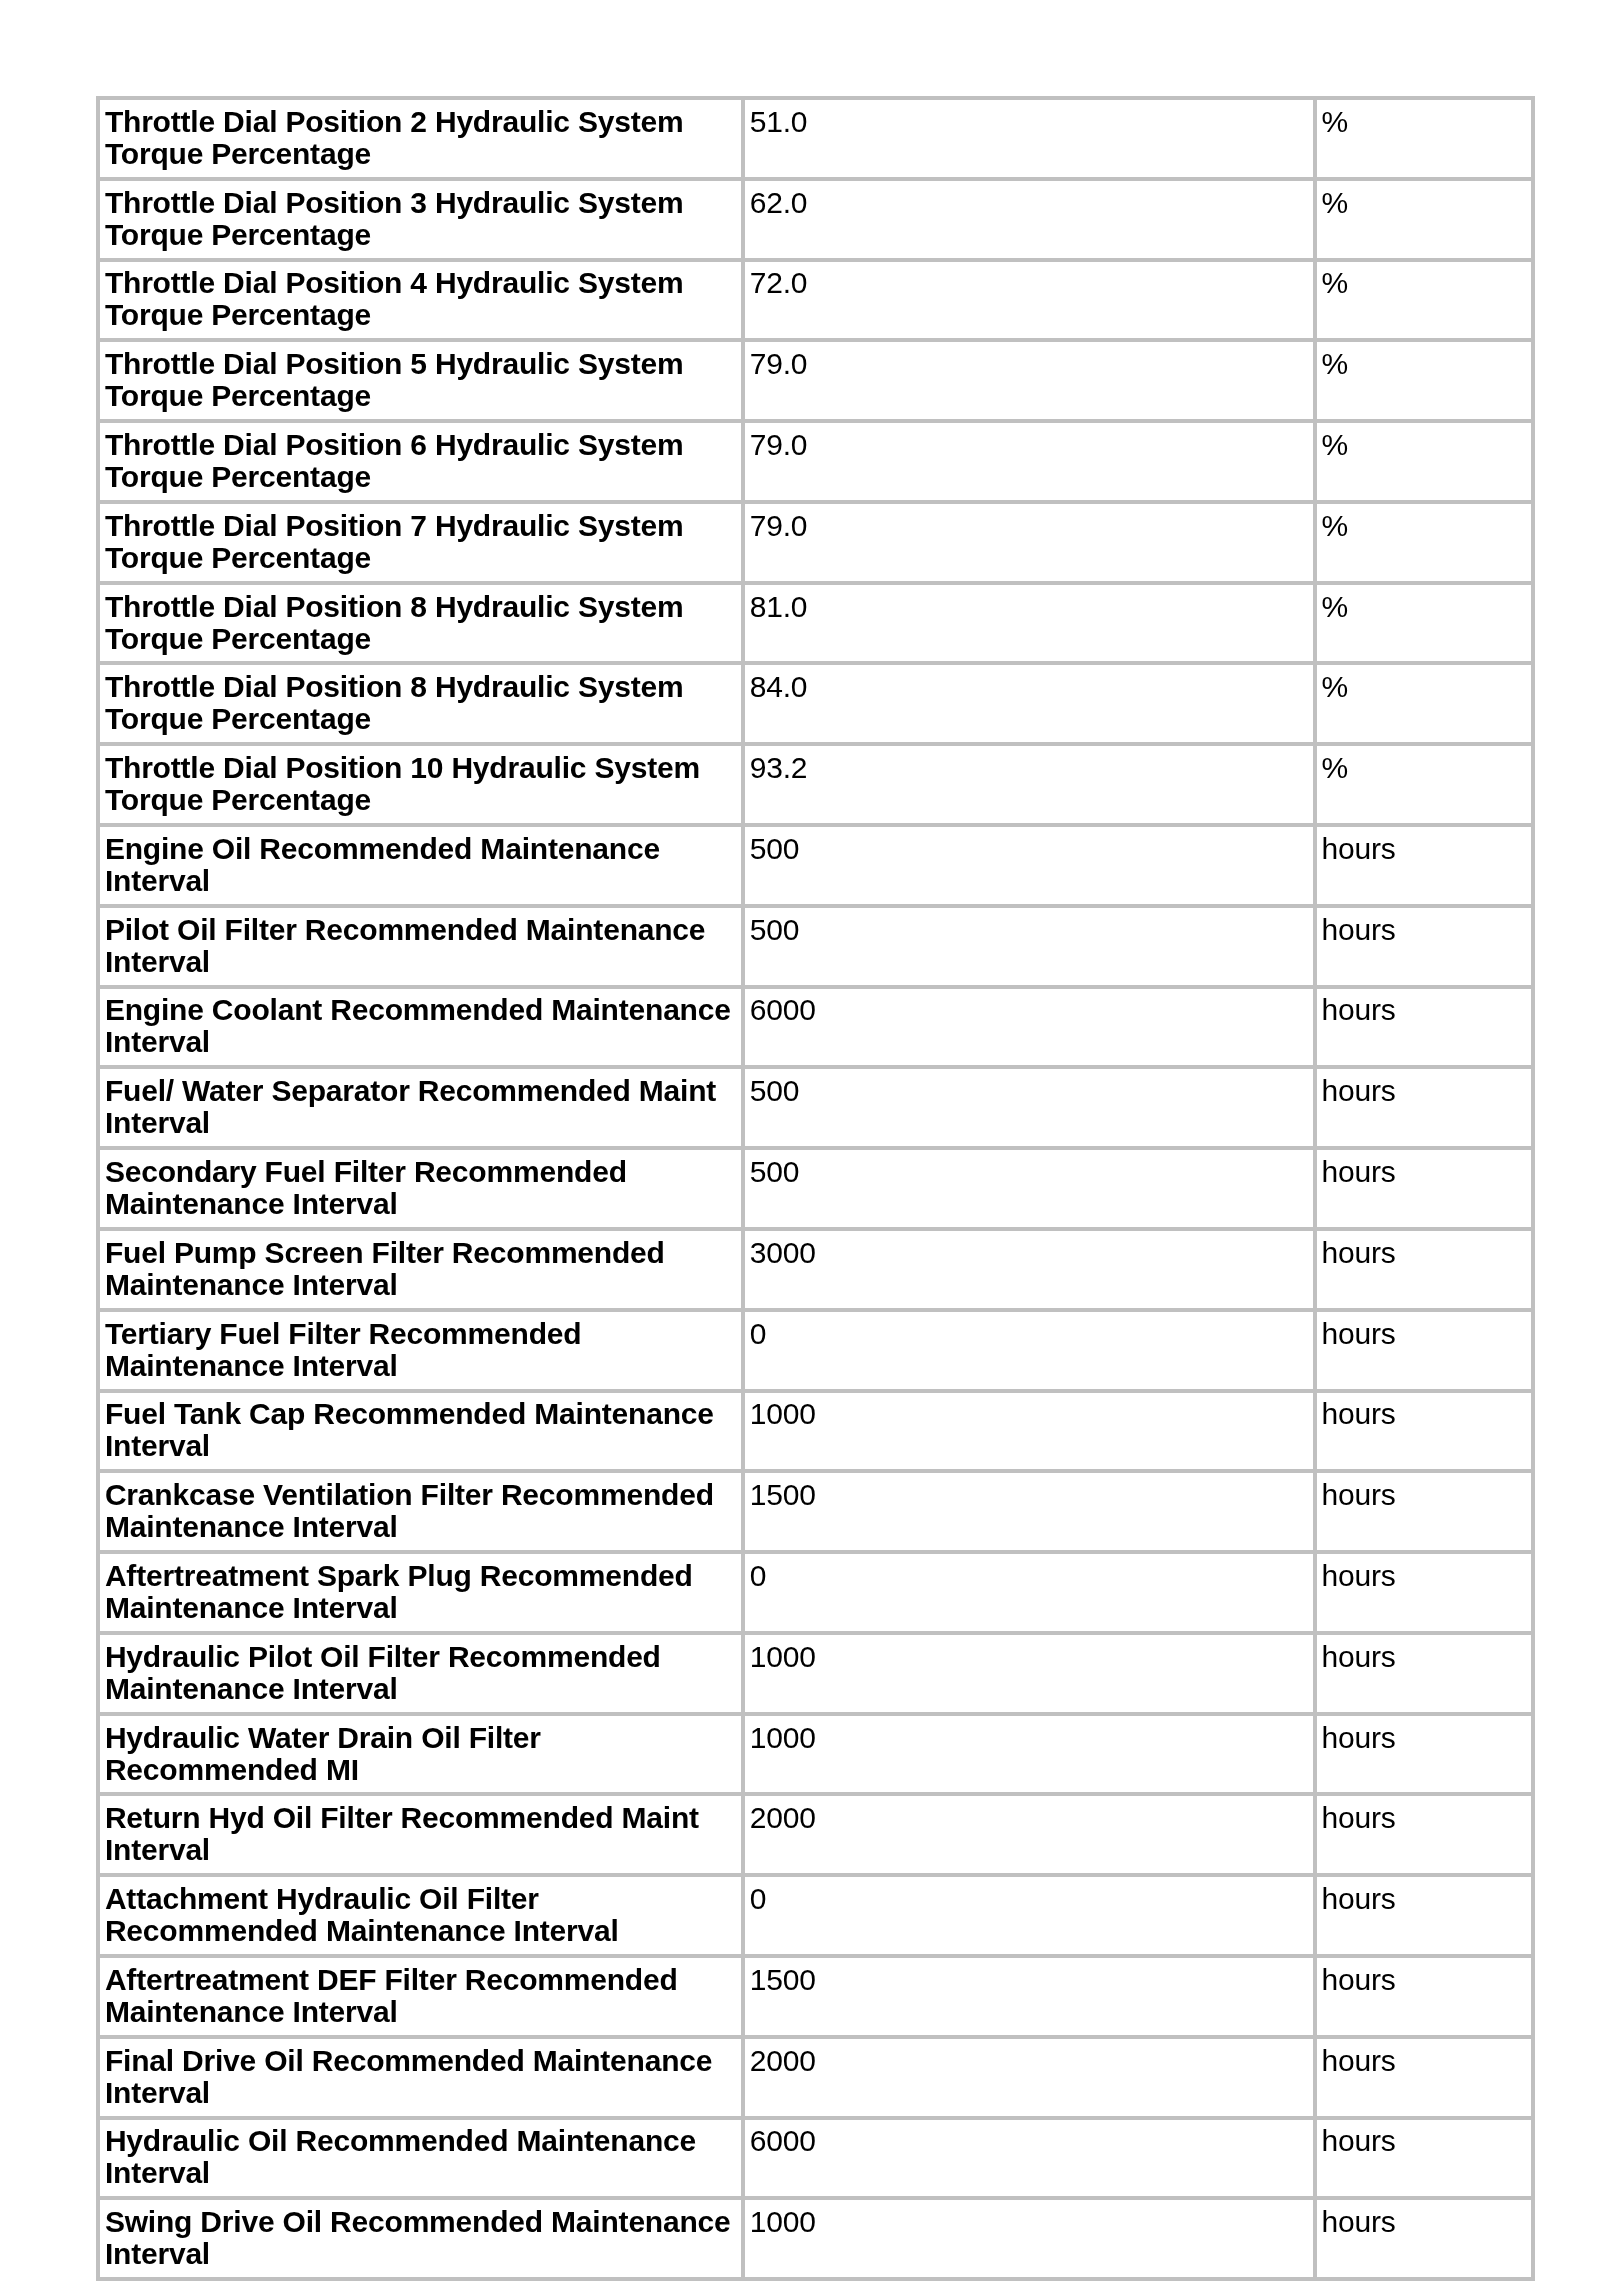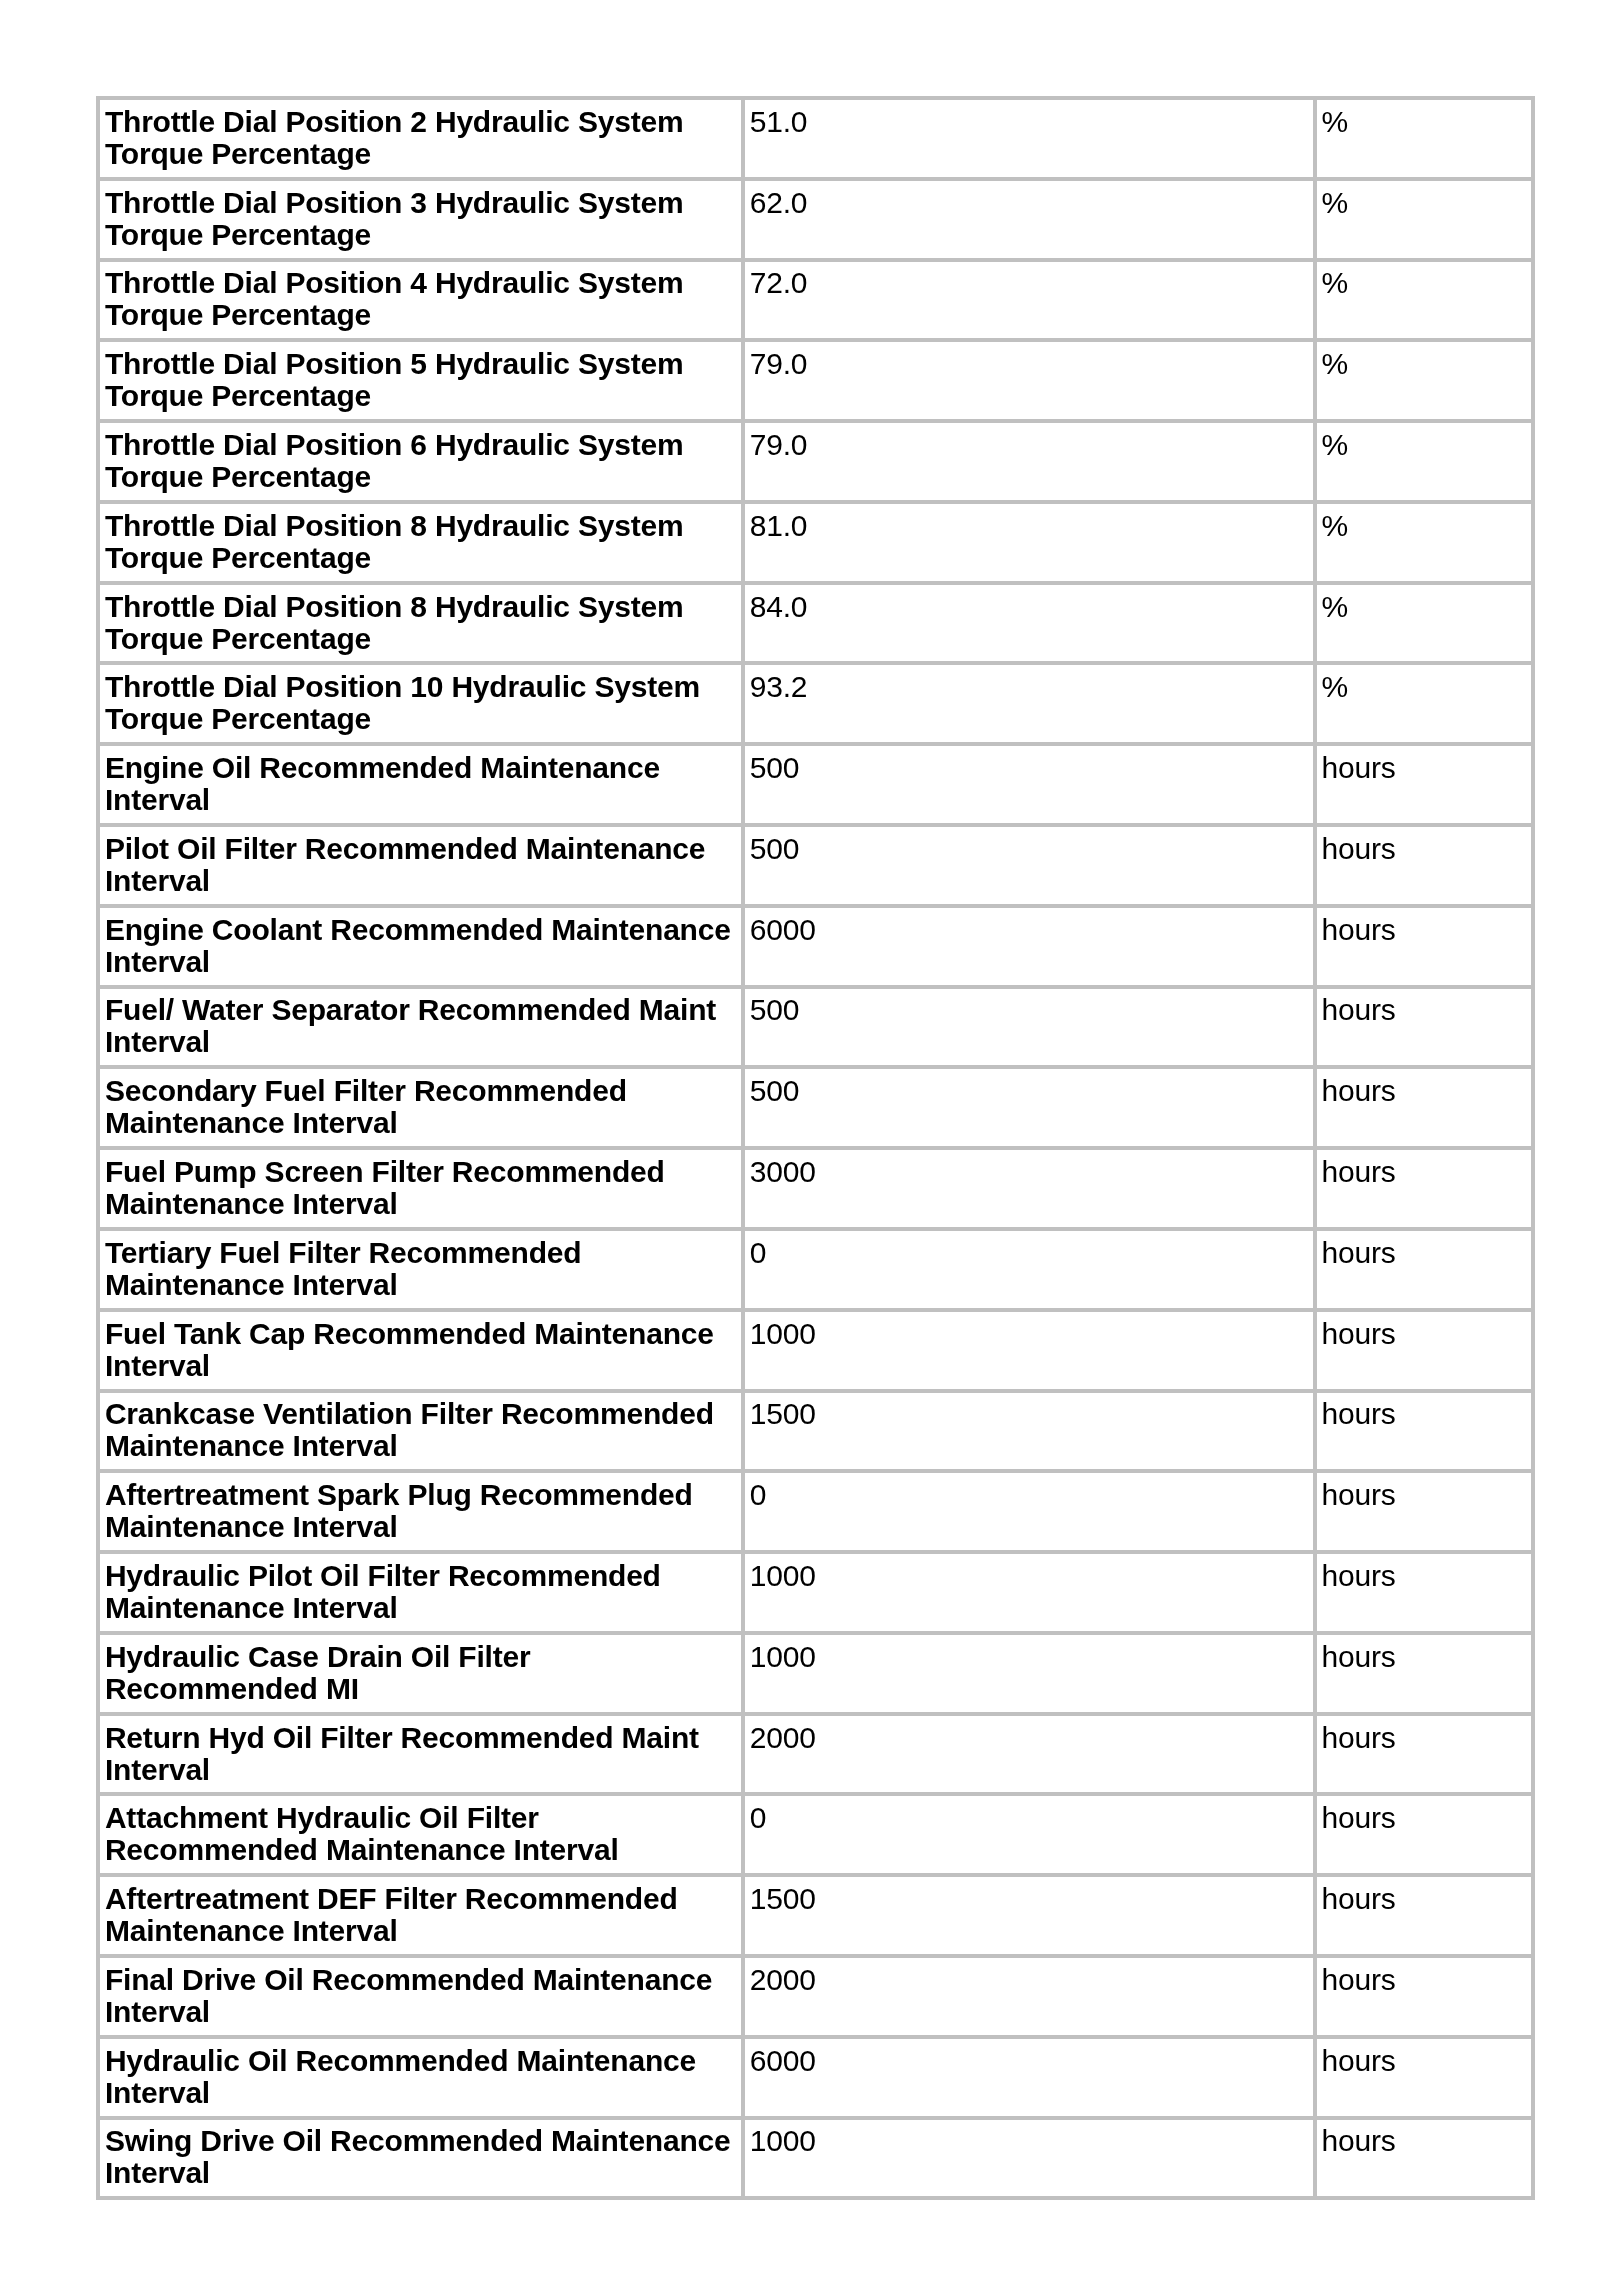--- a/index.html
+++ b/index.html
@@ -69,20 +69,25 @@
         <td class="col-name">Throttle Dial Position 5 Hydraulic System Torque Percentage</td>
         <td class="col-value">79.0</td>
         <td class="col-unit">%</td>
       </tr>
       <tr>
         <td class="col-name">Throttle Dial Position 6 Hydraulic System Torque Percentage</td>
         <td class="col-value">79.0</td>
         <td class="col-unit">%</td>
       </tr>
       <tr>
+        <td class="col-name">Throttle Dial Position 7 Hydraulic System Torque Percentage</td>
+        <td class="col-value">79.0</td>
+        <td class="col-unit">%</td>
+      </tr>
+      <tr>
         <td class="col-name">Throttle Dial Position 8 Hydraulic System Torque Percentage</td>
         <td class="col-value">81.0</td>
         <td class="col-unit">%</td>
       </tr>
       <tr>
         <td class="col-name">Throttle Dial Position 8 Hydraulic System Torque Percentage</td>
         <td class="col-value">84.0</td>
         <td class="col-unit">%</td>
       </tr>
       <tr>
@@ -139,21 +144,21 @@
         <td class="col-name">Aftertreatment Spark Plug Recommended Maintenance Interval</td>
         <td class="col-value">0</td>
         <td class="col-unit">hours</td>
       </tr>
       <tr>
         <td class="col-name">Hydraulic Pilot Oil Filter Recommended Maintenance Interval</td>
         <td class="col-value">1000</td>
         <td class="col-unit">hours</td>
       </tr>
       <tr>
-        <td class="col-name">Hydraulic Case Drain Oil Filter Recommended MI</td>
+        <td class="col-name">Hydraulic Water Drain Oil Filter Recommended MI</td>
         <td class="col-value">1000</td>
         <td class="col-unit">hours</td>
       </tr>
       <tr>
         <td class="col-name">Return Hyd Oil Filter Recommended Maint Interval</td>
         <td class="col-value">2000</td>
         <td class="col-unit">hours</td>
       </tr>
       <tr>
         <td class="col-name">Attachment Hydraulic Oil Filter Recommended Maintenance Interval</td>

